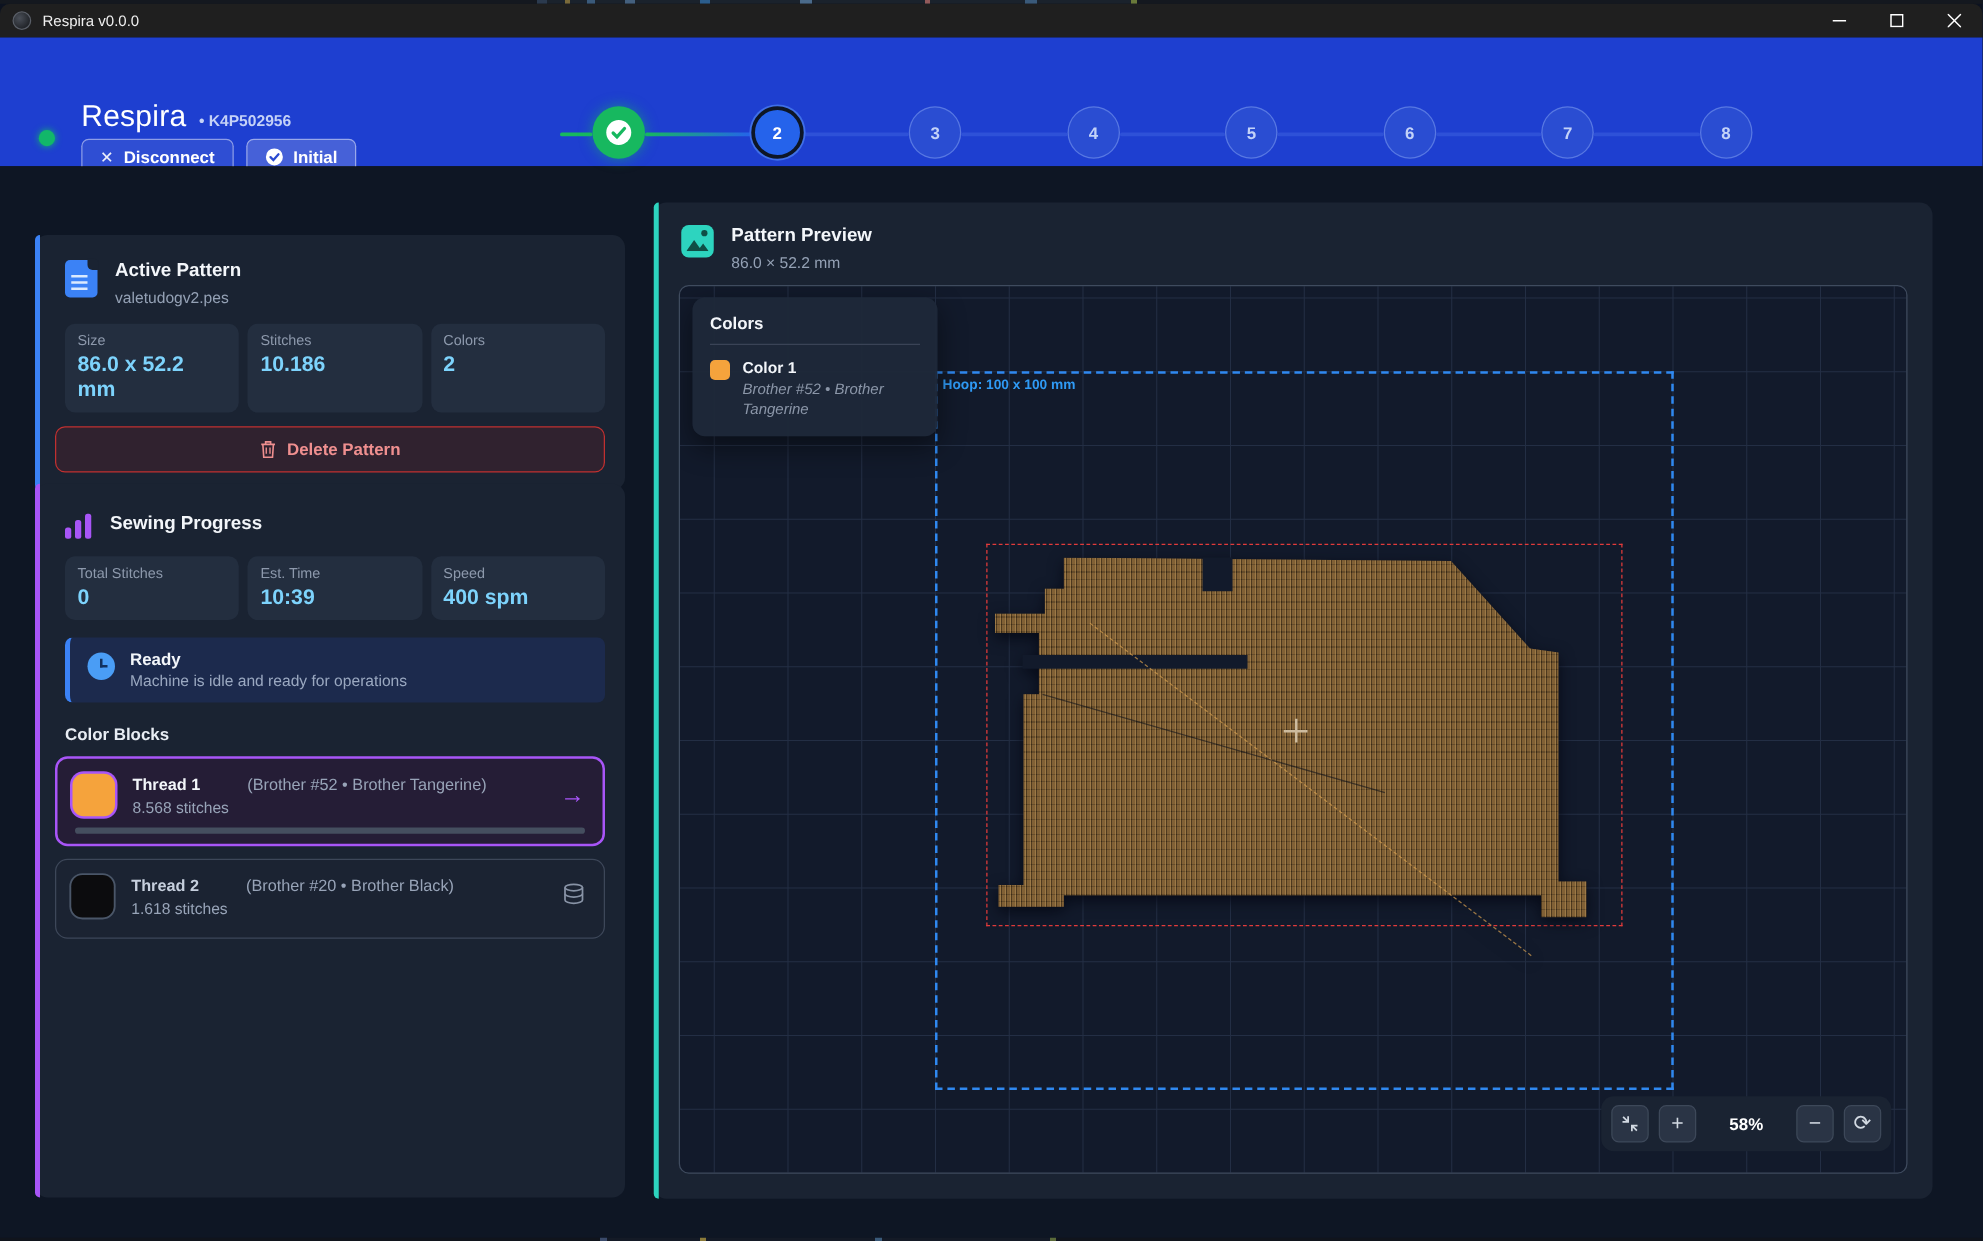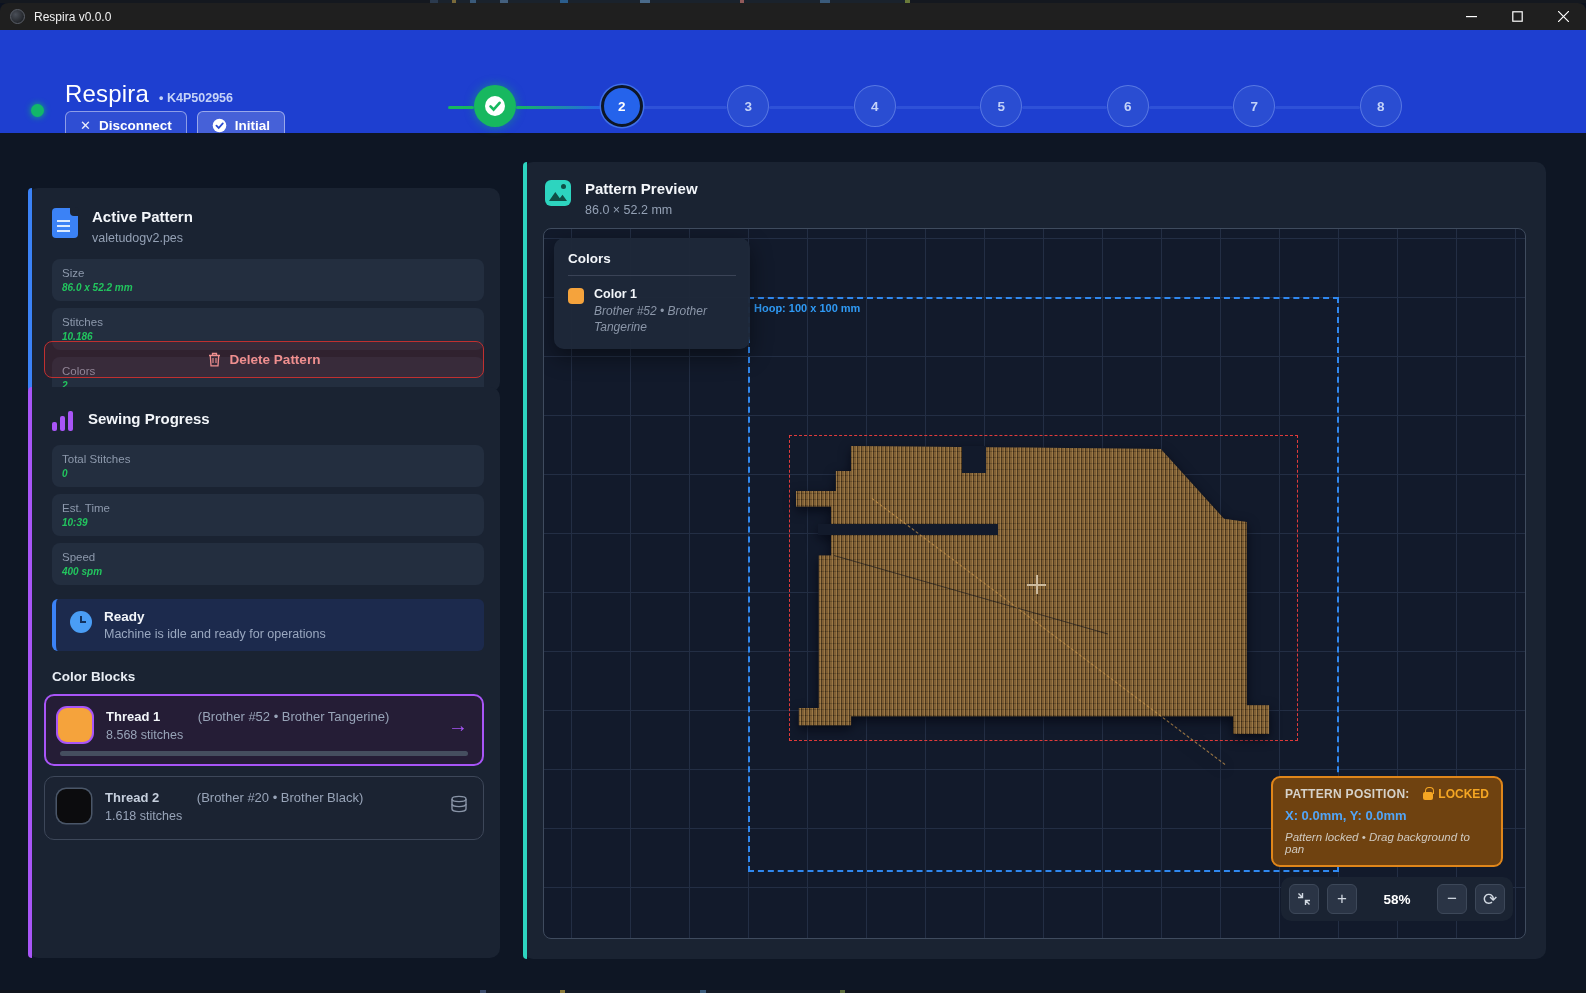--- a/index.html
+++ b/index.html
@@ -58,24 +58,24 @@
   
   .main { position:absolute; top:133px; left:0; width:1586px; height:857px; background:#0e1624; }
   .card { position:absolute; background:#1a2332; border-radius:10px; }
   .card .accent { position:absolute; left:0; top:0; bottom:0; width:4px; border-radius:10px 0 0 10px; }
 
   
   .card.pattern { left:28px; top:29px; width:472px; height:204px;margin-top:26px; }
   .card-head { display:flex; align-items:flex-start; gap:14px; padding:20px 16px 0 24px; }
   .card-title { color:#f3f6fa; font-size:15px; font-weight:bold; }
   .card-sub { color:#94a1b5; font-size:12.5px; margin-top:6px; }
-  .stats-row { display:flex; gap:7px; padding:14px 16px 0 24px;flex-direction:column; }
+  .stats-row { display:flex; gap:7px; padding:14px 16px 0 24px; }
   .stat-box { flex:1; background:#232e3f; border-radius:8px; padding:8px 10px; }
   .stat-label { color:#8d99ac; font-size:11.5px; }
-  .stat-value { color:#22c55e; font-size:10px; font-weight:bold; margin-top:3px;font-style:italic; }
+  .stat-value { color:#7dd3fc; font-size:17px; font-weight:bold; margin-top:3px; }
   .colors-row { display:flex; align-items:center; gap:9px; padding:12px 16px 0 24px; }
   .colors-label { color:#94a1b5; font-size:13px; }
   .dot { width:15px; height:15px; border-radius:50%; }
   .dot.ring { box-shadow:0 0 0 1.5px #3d4a5e; }
   .delete-btn { position:absolute; left:16px; right:16px; bottom:14px; height:37px;
     border:1.5px solid #c03030; border-radius:8px; background:rgba(170,30,40,.16);
     display:flex; align-items:center; justify-content:center; gap:9px; cursor:pointer;
     color:#ef8f8f; font-size:13.5px; font-weight:bold; }
 
   
@@ -404,31 +404,20 @@
         <div class="legend-title">Colors</div>
         <div class="legend-item">
           <span class="legend-swatch" style="background: rgb(245, 163, 60);"></span>
           <div>
             <div class="legend-name">Color 1</div>
             <div class="legend-desc">Brother #52 • Brother Tangerine</div>
           </div>
         </div>
       </div>
 
-      <div class="pos-overlay">
-        <div class="pos-row1">
-          <span class="pos-title">PATTERN POSITION:</span>
-          <span class="locked-wrap">
-            <span class="lock-icon"></span>
-            <span class="locked-text">LOCKED</span>
-          </span>
-        </div>
-        <div class="pos-coords">X: 0.0mm, Y: 0.0mm</div>
-        <div class="pos-note">Pattern locked • Drag background to pan</div>
-      </div>
 
       <div class="zoombar">
         <div class="zoom-btn">
           <svg width="14" height="14" viewBox="0 0 14 14" stroke="#d2d9e2" stroke-width="1.4" fill="none">
               <path d="M5.5 1 v4.5 H1 M5.5 5.5 L1.5 1.5"></path>
               <path d="M8.5 13 v-4.5 H13 M8.5 8.5 L12.5 12.5"></path>
             </svg>
         </div>
         <div class="zoom-btn">+</div>
         <div class="zoom-level">58%</div>

